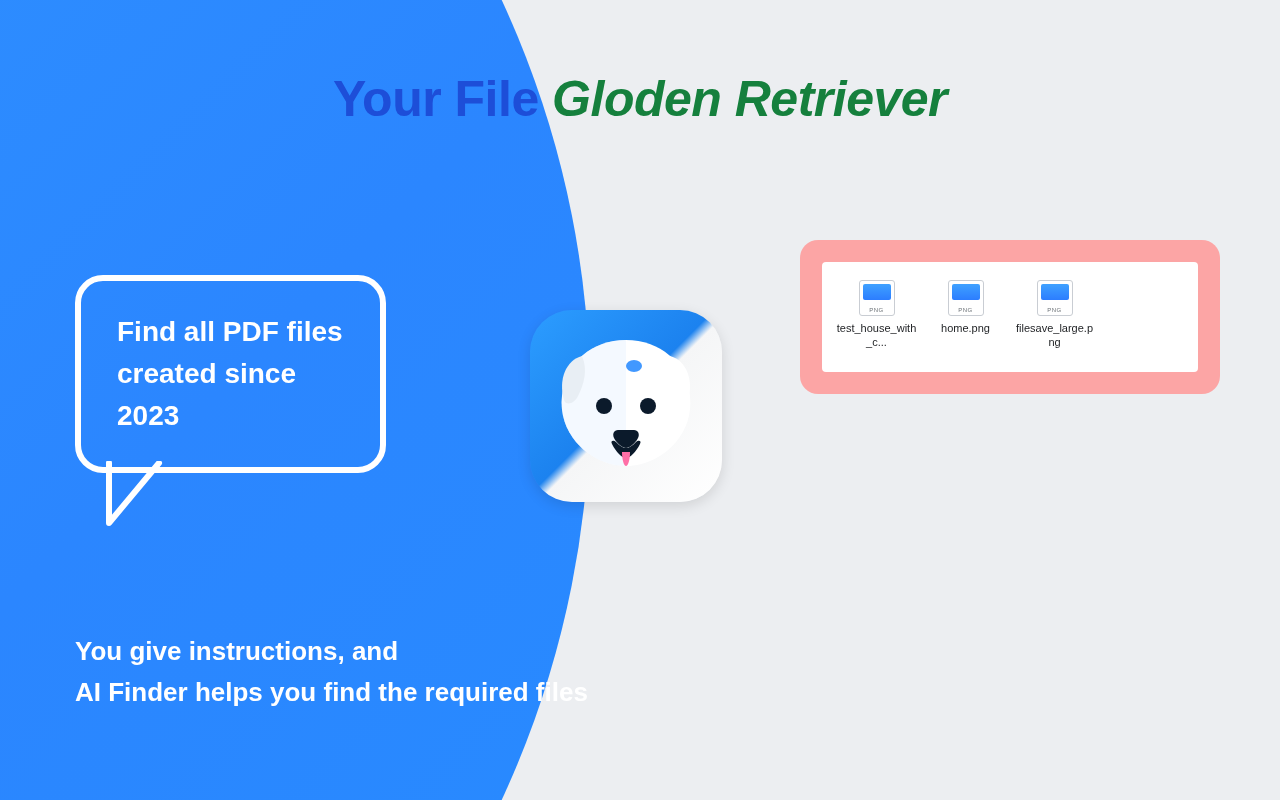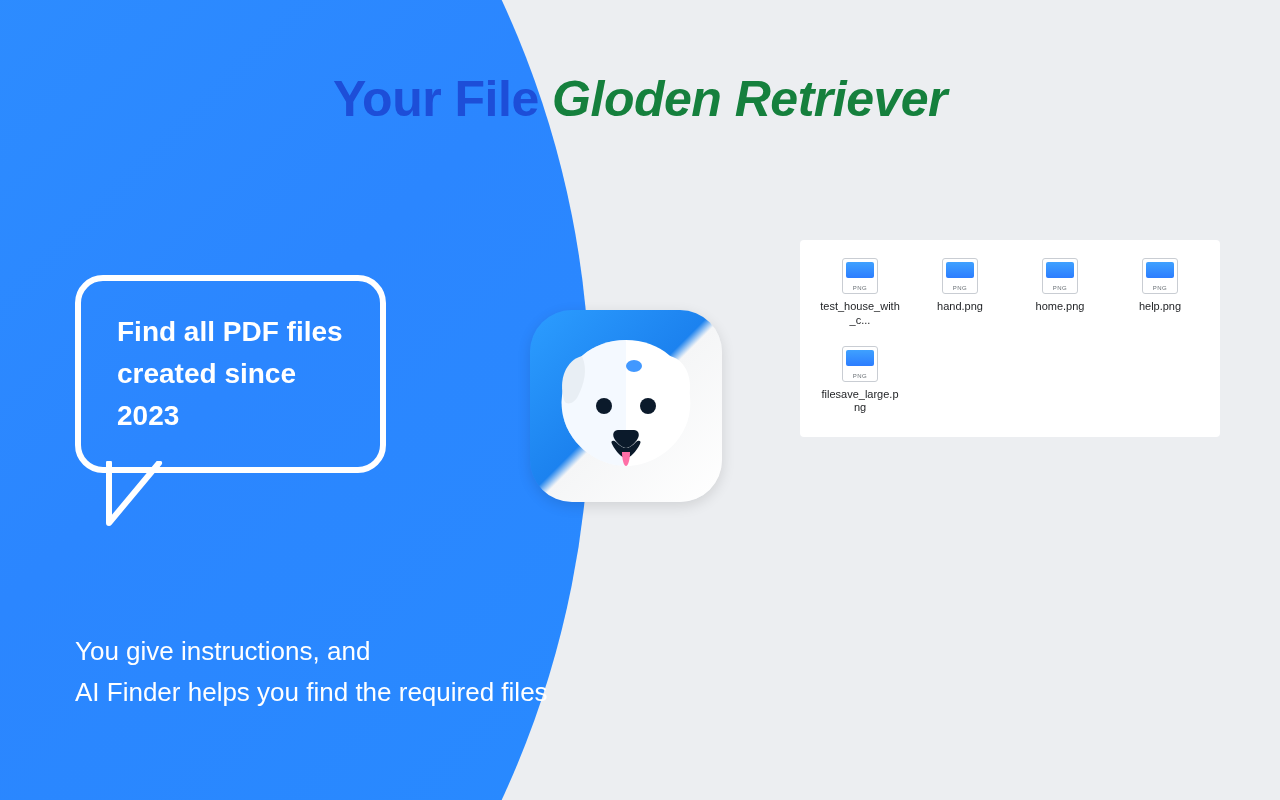--- a/index.html
+++ b/index.html
@@ -72,22 +72,23 @@
     background: linear-gradient(135deg,#2c9dff 0%, #1c82ef 48%, #f5f6f7 52%, #fff 100%);
     box-shadow: 0 4px 14px rgba(0,0,0,.12);
   }
   .app-icon svg { width: 100%; height: 100%; display:block; }
   
   .panel {
     position: absolute;
     right: 60px;
     top: 240px;
     width: 420px;
-    background: #000000;
+    background: #fca5a5;
     border-radius: 18px;
+    padding: 22px;
     z-index: 5;
   }
   .panel-inner {
     background: #fff;
     border-radius: 4px;
     padding: 18px 14px 22px 14px;
   }
   .grid {
     display: grid;
     grid-template-columns: repeat(4, 1fr);
@@ -127,21 +128,21 @@
     word-break: break-all;
     max-width: 82px;
   }
   
   .subtitle {
     position: absolute;
     left: 75px;
     bottom: 88px;
     color: #fff;
     font-size: 26px;
-    font-weight: 400;
+    font-weight: 700;
     line-height: 1.55;
     z-index: 5;
   }
 </style>
 </head>
 <body>
 
 <div class="blob"></div>
 
 <div class="headline">
@@ -180,29 +181,21 @@
 
 <div class="panel">
   <div class="panel-inner">
     <div class="grid">
       <div class="file">
         <div class="thumb"></div>
         <div class="name">test_house_with_c...</div>
       </div>
       <div class="file">
         <div class="thumb"></div>
-        <div class="name">hand.png</div>
-      </div>
-      <div class="file">
-        <div class="thumb"></div>
         <div class="name">home.png</div>
-      </div>
-      <div class="file">
-        <div class="thumb"></div>
-        <div class="name">help.png</div>
       </div>
       <div class="file">
         <div class="thumb"></div>
         <div class="name">filesave_large.png</div>
       </div>
     </div>
   </div>
 </div>
 
 <div class="subtitle">

